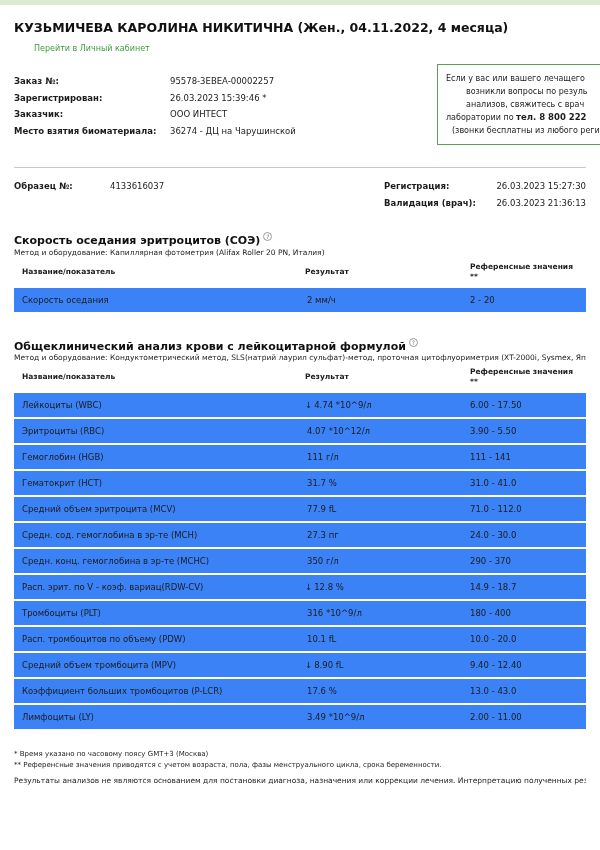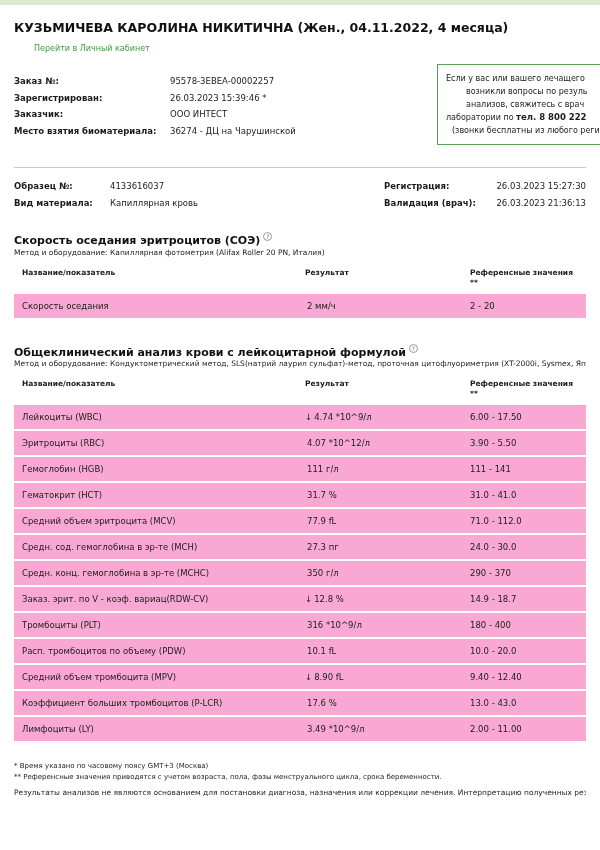--- a/index.html
+++ b/index.html
@@ -42,22 +42,22 @@
   .section-title { font-size:11px; font-weight:bold; line-height:14px; color:#111; }
   .mt-s1 { margin-top:21px; }
   .mt-s2 { margin-top:26px; }
   .info-badge {
     display:inline-block; width:9px; height:9px; border:1px solid #9a9a9a; border-radius:50%;
     font-size:6px; line-height:8px; text-align:center; color:#777; font-weight:normal;
     vertical-align:super; margin-left:3px; cursor:pointer;
   }
   .method { font-size:7.5px; line-height:10px; color:#222; white-space:nowrap; overflow:hidden; }
 
-  .t-head { display:flex; align-items:flex-start; margin-top:10px; margin-bottom:6px; padding:0 8px; font-size:7.5px; font-weight:bold; line-height:10px; }
-  .t-row  { display:flex; align-items:center; background:#f9a8d4; height:24px; margin-bottom:2px; padding:0 8px; font-size:8.5px; }
+  .t-head { display:flex; align-items:center; margin-top:4px; margin-bottom:6px; padding:0 8px; font-size:7.5px; font-weight:bold; line-height:10px; }
+  .t-row  { display:flex; align-items:center; background:#3b82f6; height:24px; margin-bottom:2px; padding:0 8px; font-size:8.5px; }
   .c-name { width:283px; flex:0 0 auto; }
   .c-result { width:165px; flex:0 0 auto; }
   .c-ref { flex:1; }
   .arrow { margin-right:2px; }
 
   .footnotes { margin-top:20px; font-size:7px; line-height:10.5px; color:#222; }
   .disclaimer { margin-top:6px; font-size:7.5px; line-height:10px; color:#222; }
   .disclaimer div { white-space:nowrap; overflow:hidden; }
 </style>
 </head>
@@ -104,24 +104,20 @@
   <hr class="divider">
 
   <div class="sample-block">
     <div class="sample-left">
 
         <div class="info-row">
           <span class="lbl">Образец №:</span>
           <span class="val">4133616037</span>
         </div>
 
-        <div class="info-row">
-          <span class="lbl">Вид материала:</span>
-          <span class="val">Капиллярная кровь</span>
-        </div>
       </div>
     <div class="sample-right">
 
         <div class="info-row">
           <span class="lbl">Регистрация:</span>
           <span class="val">26.03.2023 15:27:30</span>
         </div>
 
         <div class="info-row">
           <span class="lbl">Валидация (врач):</span>
@@ -194,21 +190,21 @@
       </div>
 
       <div class="t-row">
         <span class="c-name">Средн. конц. гемоглобина в эр-те (MCHC)</span>
         <span class="c-result"><span class="arrow"></span><span>350 г/л</span></span>
         <span class="c-ref">290 - 370</span>
       </div>
 
 
       <div class="t-row">
-        <span class="c-name">Заказ. эрит. по V - коэф. вариац(RDW-CV)</span>
+        <span class="c-name">Расп. эрит. по V - коэф. вариац(RDW-CV)</span>
         <span class="c-result"><span class="arrow">↓</span><span>12.8 %</span></span>
         <span class="c-ref">14.9 - 18.7</span>
       </div>
 
       <div class="t-row">
         <span class="c-name">Тромбоциты (PLT)</span>
         <span class="c-result"><span class="arrow"></span><span>316 *10^9/л</span></span>
         <span class="c-ref">180 - 400</span>
       </div>
 

